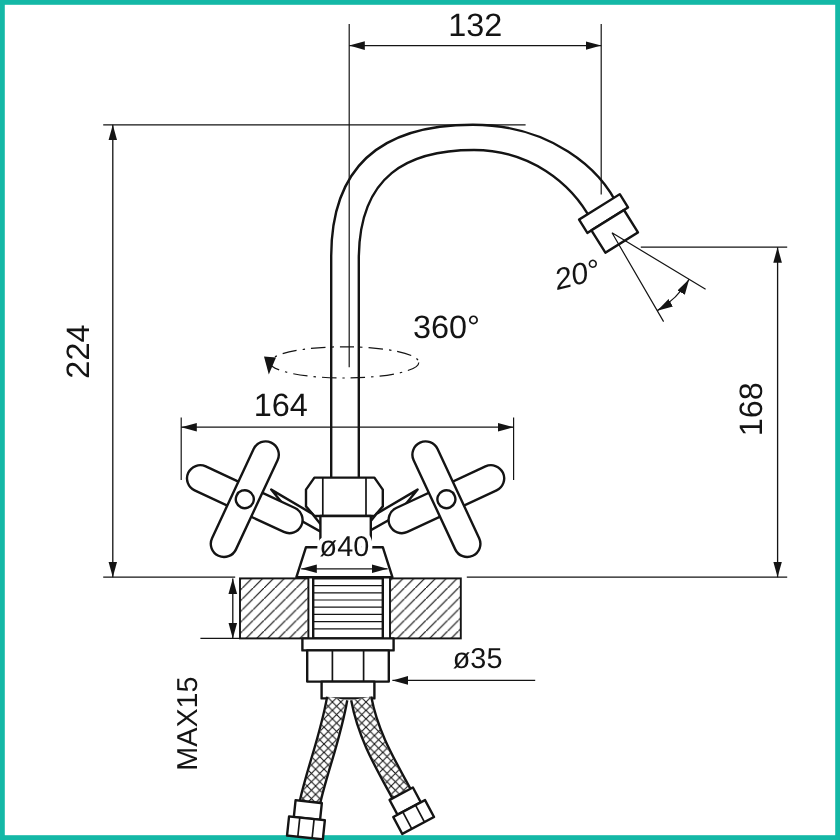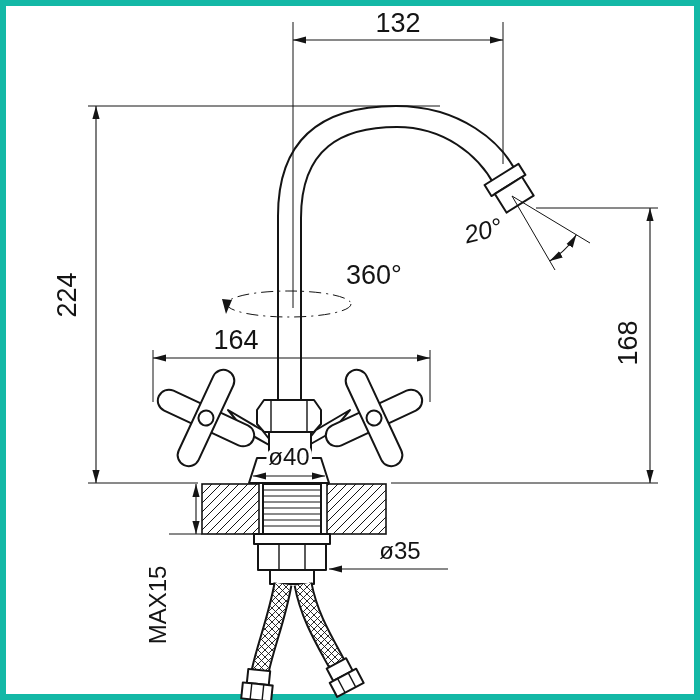--- a/index.html
+++ b/index.html
@@ -1,19 +1,19 @@
 <!DOCTYPE html>
 <html style="--ink: #141414;"><head>
 <meta charset="utf-8">
 <style>
   :root { --ink: #141414; }
   html,body { margin:0; padding:0; background:#fff; }
   .canvas {
     position:relative; width:700px; height:700px; background:#fff;
-    box-sizing:border-box; border:6px solid #14b8a6;
+    box-sizing:border-box; border:4px solid #14b8a6;
     font-family:"Liberation Sans", sans-serif;
   }
   svg text {
     fill:var(--ink);
     font-family:"Liberation Sans", sans-serif;
     font-size:27px;
   }
   .t24 { font-size:24px; }
   .t25 { font-size:25px; }
   .ital { font-style:italic; }

